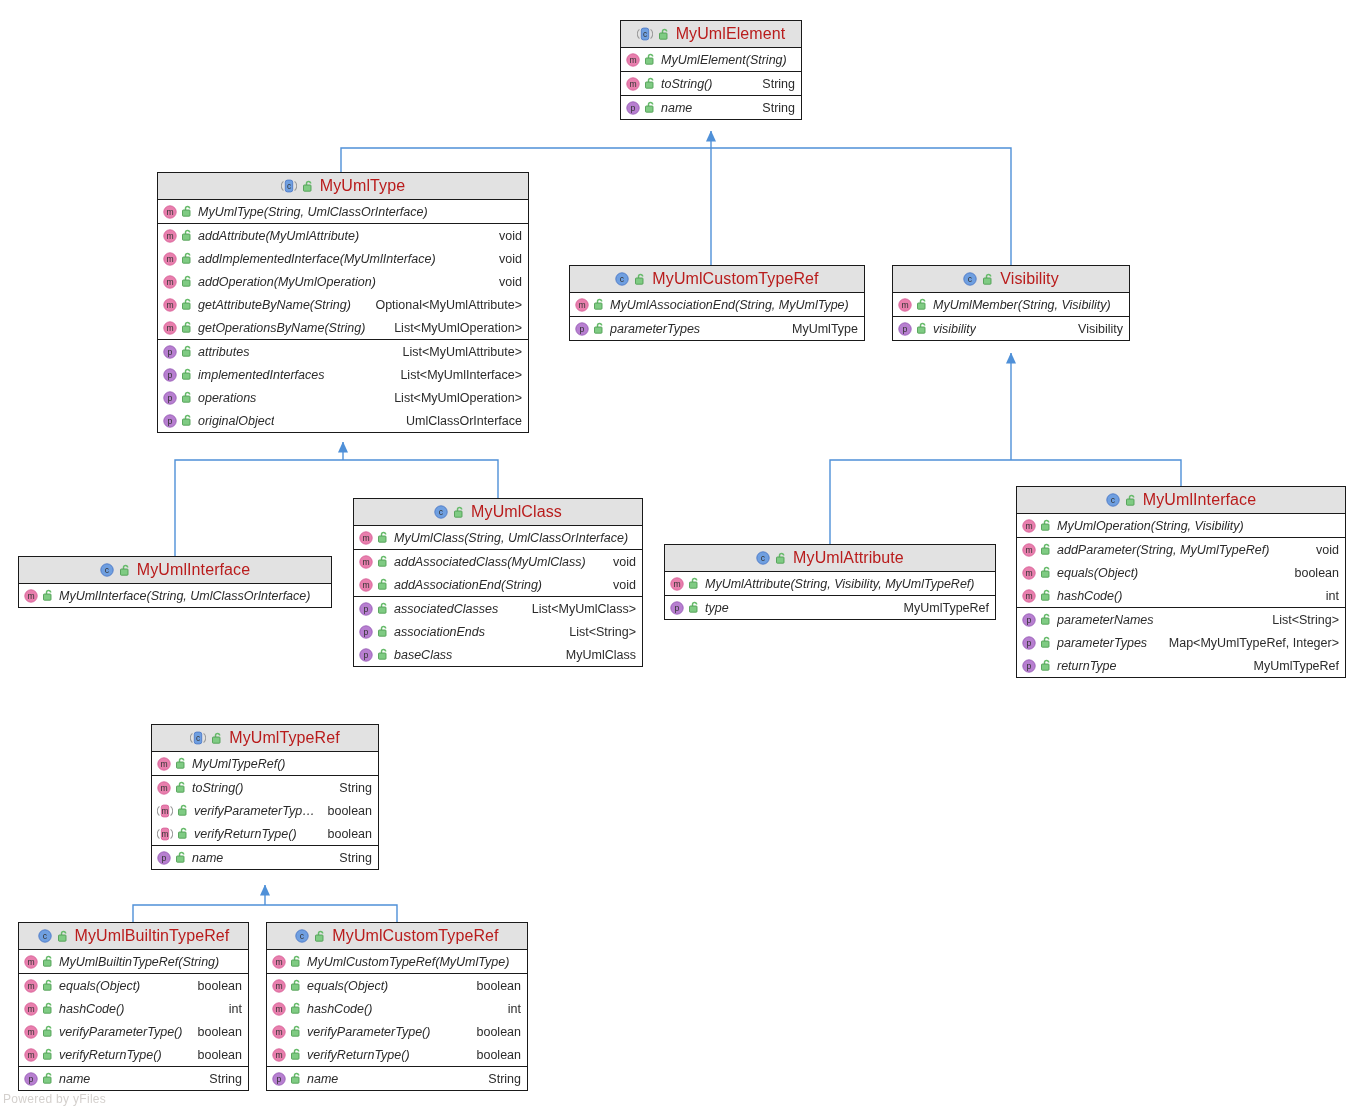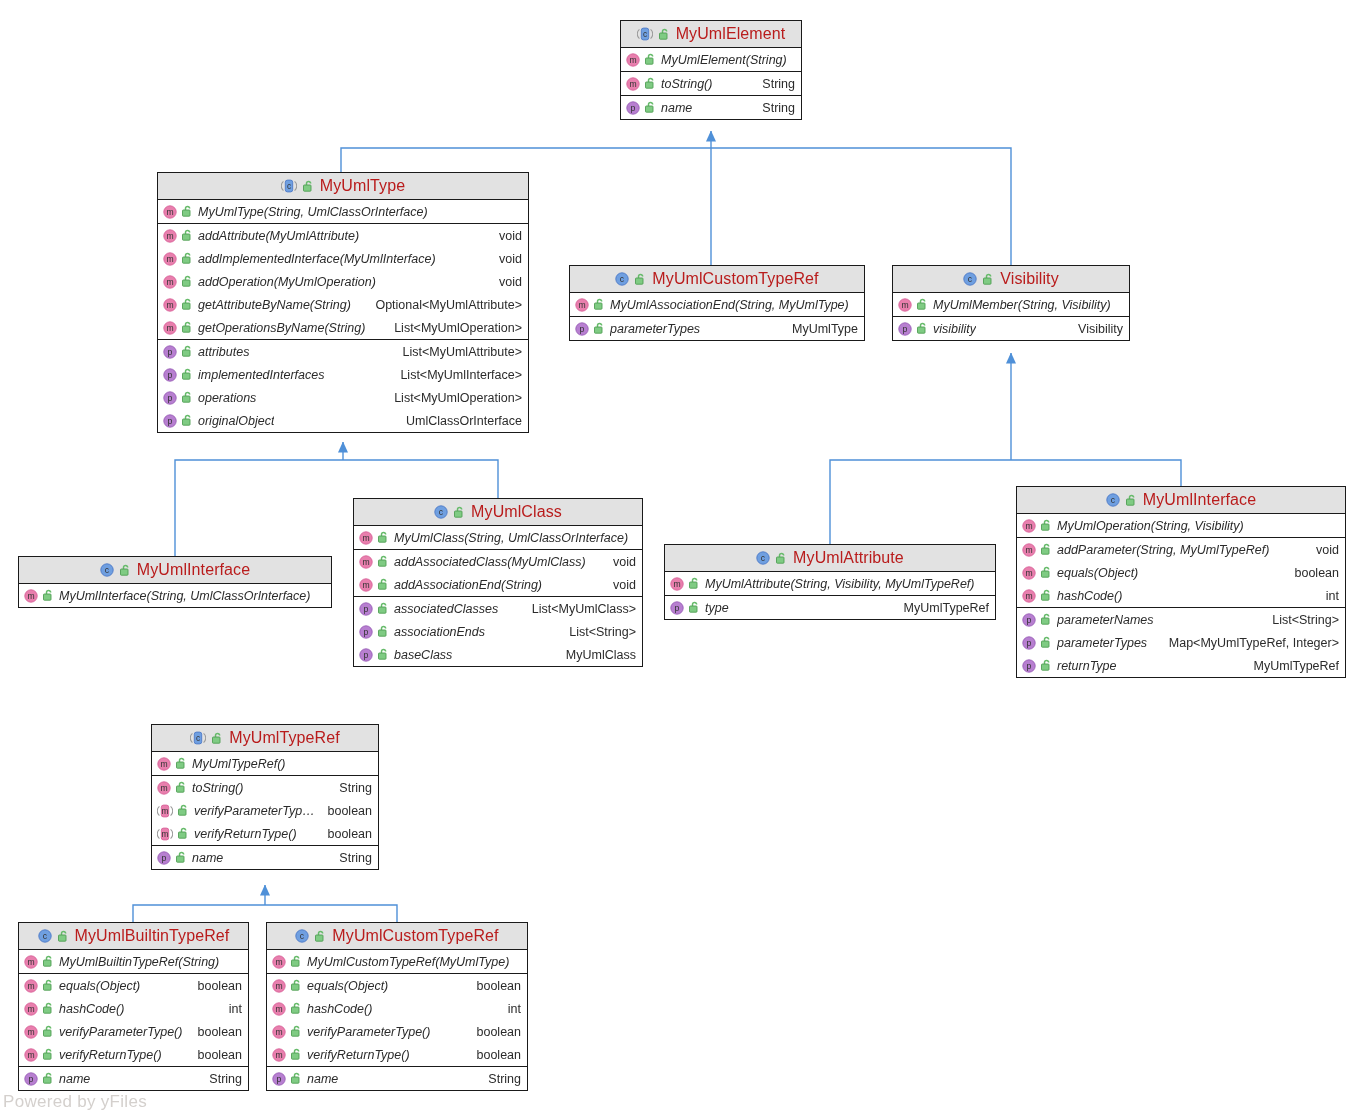--- a/index.html
+++ b/index.html
@@ -46,21 +46,21 @@
   }
   .uml-row .rname{flex:0 1 auto;overflow:hidden;text-overflow:ellipsis;font-style:italic;}
   .uml-row .rtype{margin-left:auto;padding-left:8px;text-align:center;}
 
   
   .ico{flex:0 0 auto;display:inline-block;position:relative;}
   .ico svg{display:block;}
 
   .wm{
     position:absolute;left:3px;top:1092px;
-    font-size:17px;color:#d4d0cd;letter-spacing:.3px;
+    font-size:12px;color:#d4d0cd;letter-spacing:.3px;
     z-index:1;
   }
 </style>
 </head>
 <body>
 
 <div id="canvas">
 
   <svg id="edges" viewBox="0 0 1366 1113" xmlns="http://www.w3.org/2000/svg">
     <defs>

